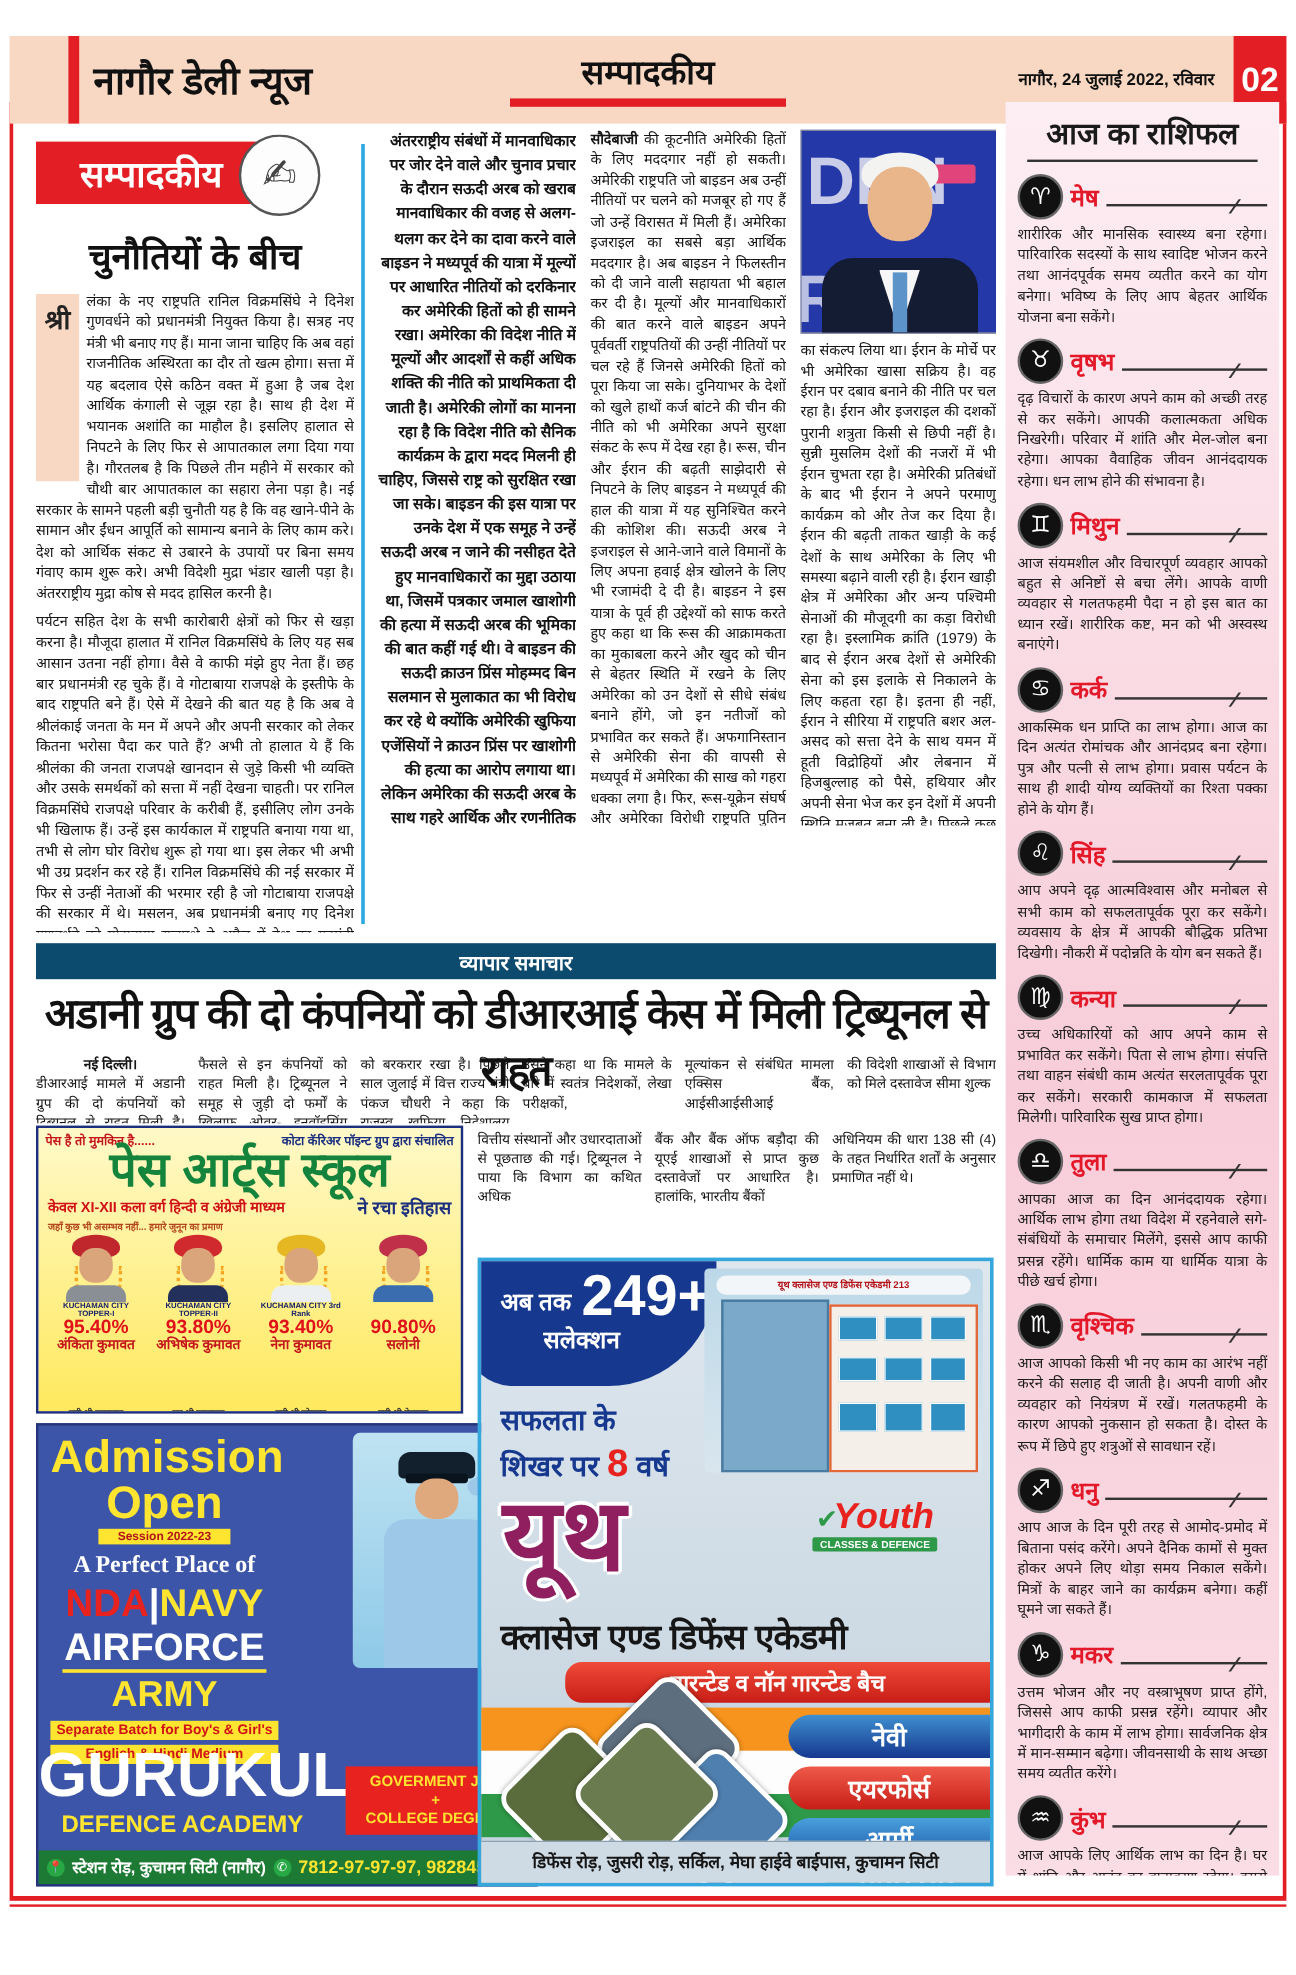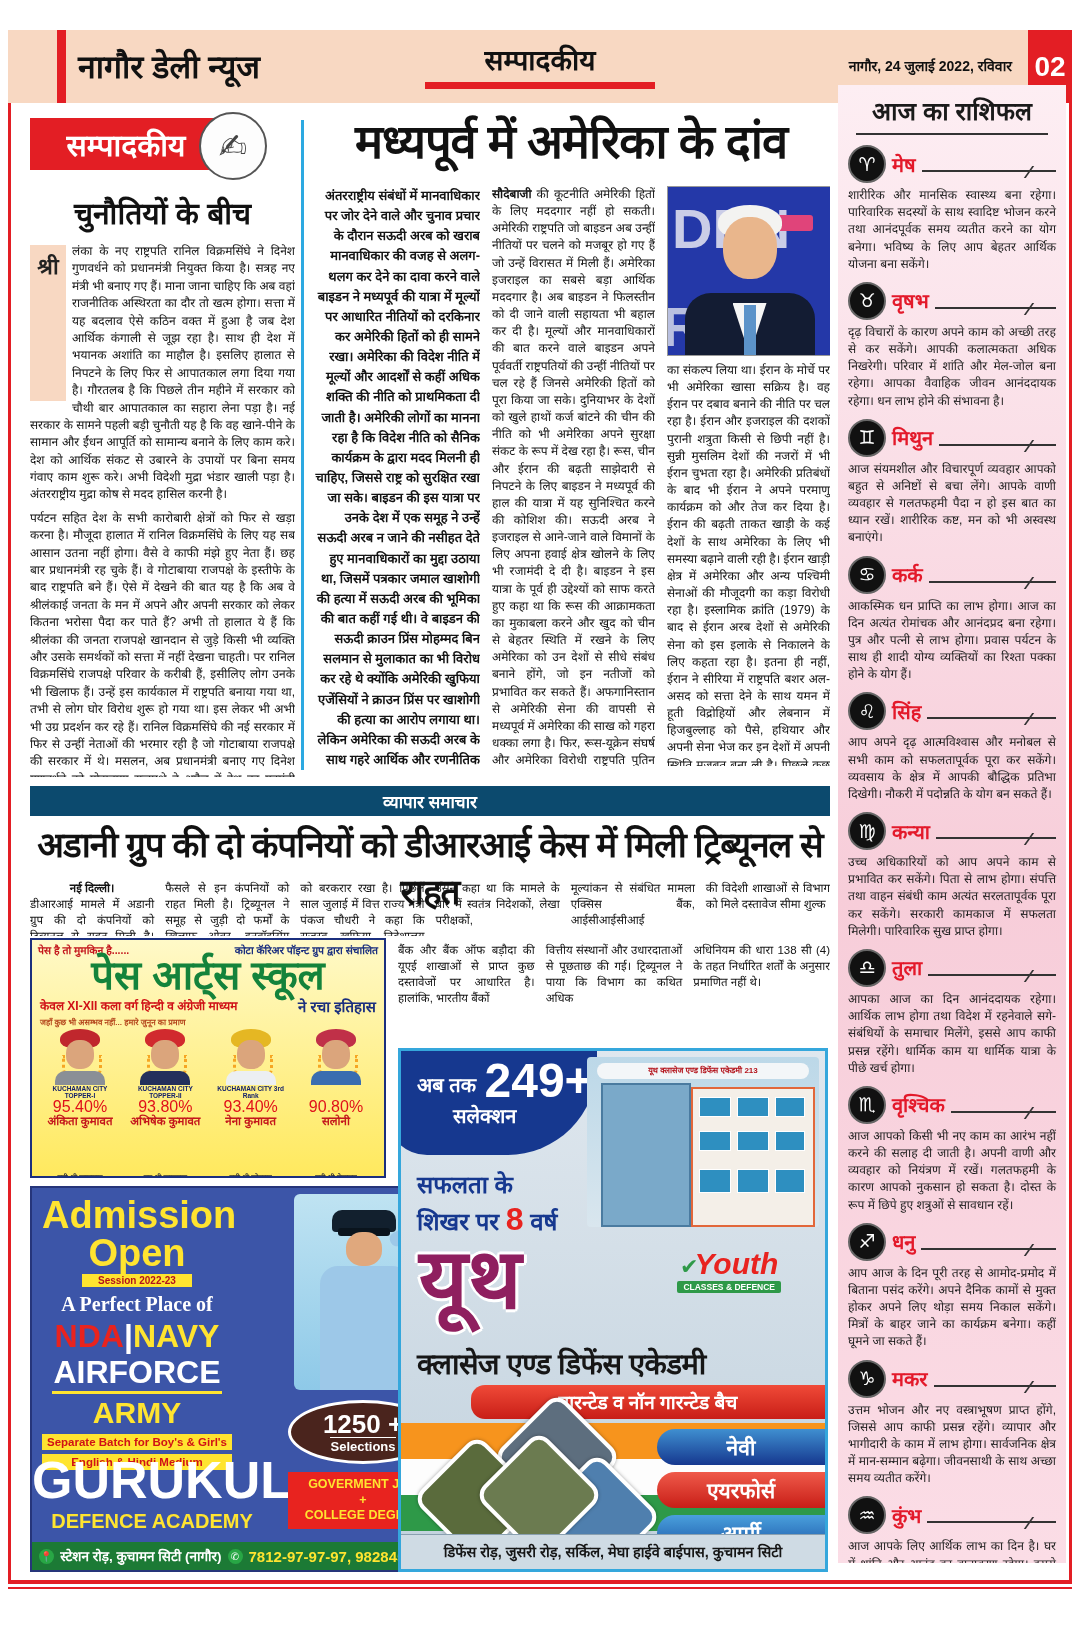--- a/index.html
+++ b/index.html
@@ -83,21 +83,21 @@
   .pace-micro{color:#b5471d;font-size:8px;font-weight:700;padding:0 8px;}
   .stu-row{display:flex;justify-content:space-between;padding:2px 6px;}
   .stu{width:84px;text-align:center;}
   .stu-av{width:54px;height:56px;position:relative;margin:0 auto;}
   .turban{position:absolute;top:0;left:7px;width:40px;height:20px;border-radius:50% 50% 42% 42%;}
   .face{position:absolute;top:11px;left:13px;width:28px;height:29px;background:#dba57c;border-radius:45%;}
   .garland{position:absolute;top:26px;left:9px;width:34px;height:24px;border:3px dotted #f6a623;border-top:none;
            border-radius:0 0 50% 50%;}
   .torso{position:absolute;bottom:0;left:2px;width:50px;height:14px;border-radius:10px 10px 0 0;}
   .stu-badge{font-size:6.5px;font-weight:800;color:#15226b;line-height:1.1;height:14px;}
-  .stu-pct{font-size:16px;font-weight:400;color:#e0111a;line-height:1;}
+  .stu-pct{font-size:16px;font-weight:700;color:#e0111a;line-height:1;}
   .stu-name{font-size:11.5px;font-weight:800;color:#c4161c;line-height:1.15;}
   .stu-parent{font-size:7.5px;font-weight:700;color:#333;margin-top:44px;}
   .stu-village{font-size:6.5px;color:#15226b;}
   .pace-band1{background:#1b2f7e;color:#fff;text-align:center;font-size:15px;font-weight:800;padding:3px 0;}
   .pace-band2{background:#1c7a35;color:#ffe430;text-align:center;font-size:18px;font-weight:800;padding:3px 0;}
   
   .guru{position:absolute;left:30px;top:1186px;width:418px;height:386px;box-sizing:border-box;background:#3c55a8;
         overflow:hidden;border:2px solid #26357a;}
   .guru-left{position:absolute;left:10px;top:8px;width:190px;}
   .guru-adm{font-size:38px;font-weight:800;color:#ffe430;text-align:center;line-height:1.0;}
@@ -196,21 +196,20 @@
     <div class="ed-body">
       <span class="dropcap">श्री</span>
       <p>लंका के नए राष्ट्रपति रानिल विक्रमसिंघे ने दिनेश गुणवर्धने को प्रधानमंत्री नियुक्त किया है। सत्रह नए मंत्री भी बनाए गए हैं। माना जाना चाहिए कि अब वहां राजनीतिक अस्थिरता का दौर तो खत्म होगा। सत्ता में यह बदलाव ऐसे कठिन वक्त में हुआ है जब देश आर्थिक कंगाली से जूझ रहा है। साथ ही देश में भयानक अशांति का माहौल है। इसलिए हालात से निपटने के लिए फिर से आपातकाल लगा दिया गया है। गौरतलब है कि पिछले तीन महीने में सरकार को चौथी बार आपातकाल का सहारा लेना पड़ा है। नई सरकार के सामने पहली बड़ी चुनौती यह है कि वह खाने-पीने के सामान और ईंधन आपूर्ति को सामान्य बनाने के लिए काम करे। देश को आर्थिक संकट से उबारने के उपायों पर बिना समय गंवाए काम शुरू करे। अभी विदेशी मुद्रा भंडार खाली पड़ा है। अंतरराष्ट्रीय मुद्रा कोष से मदद हासिल करनी है।</p>
       <p>पर्यटन सहित देश के सभी कारोबारी क्षेत्रों को फिर से खड़ा करना है। मौजूदा हालात में रानिल विक्रमसिंघे के लिए यह सब आसान उतना नहीं होगा। वैसे वे काफी मंझे हुए नेता हैं। छह बार प्रधानमंत्री रह चुके हैं। वे गोटाबाया राजपक्षे के इस्तीफे के बाद राष्ट्रपति बने हैं। ऐसे में देखने की बात यह है कि अब वे श्रीलंकाई जनता के मन में अपने और अपनी सरकार को लेकर कितना भरोसा पैदा कर पाते हैं? अभी तो हालात ये हैं कि श्रीलंका की जनता राजपक्षे खानदान से जुड़े किसी भी व्यक्ति और उसके समर्थकों को सत्ता में नहीं देखना चाहती। पर रानिल विक्रमसिंघे राजपक्षे परिवार के करीबी हैं, इसीलिए लोग उनके भी खिलाफ हैं। उन्हें इस कार्यकाल में राष्ट्रपति बनाया गया था, तभी से लोग घोर विरोध शुरू हो गया था। इस लेकर भी अभी भी उग्र प्रदर्शन कर रहे हैं। रानिल विक्रमसिंघे की नई सरकार में फिर से उन्हीं नेताओं की भरमार रही है जो गोटाबाया राजपक्षे की सरकार में थे। मसलन, अब प्रधानमंत्री बनाए गए दिनेश गुणवर्धने को गोटाबाया राजपक्षे ने अप्रैल में देश का गृहमंत्री बनाया था।</p>
 
     </div>
   </div>
   <div class="vdiv"></div>
 
   <div class="main">
-    <div class="main-title">मध्यपूर्व में अमेरिका के दांव</div>
     <div class="main-row">
       <div class="m-intro">अंतरराष्ट्रीय संबंधों में मानवाधिकार पर जोर देने वाले और चुनाव प्रचार के दौरान सऊदी अरब को खराब मानवाधिकार की वजह से अलग-थलग कर देने का दावा करने वाले बाइडन ने मध्यपूर्व की यात्रा में मूल्यों पर आधारित नीतियों को दरकिनार कर अमेरिकी हितों को ही सामने रखा। अमेरिका की विदेश नीति में मूल्यों और आदर्शों से कहीं अधिक शक्ति की नीति को प्राथमिकता दी जाती है। अमेरिकी लोगों का मानना रहा है कि विदेश नीति को सैनिक कार्यक्रम के द्वारा मदद मिलनी ही चाहिए, जिससे राष्ट्र को सुरक्षित रखा जा सके। बाइडन की इस यात्रा पर उनके देश में एक समूह ने उन्हें सऊदी अरब न जाने की नसीहत देते हुए मानवाधिकारों का मुद्दा उठाया था, जिसमें पत्रकार जमाल खाशोगी की हत्या में सऊदी अरब की भूमिका की बात कहीं गई थी। वे बाइडन की सऊदी क्राउन प्रिंस मोहम्मद बिन सलमान से मुलाकात का भी विरोध कर रहे थे क्योंकि अमेरिकी खुफिया एजेंसियों ने क्राउन प्रिंस पर खाशोगी की हत्या का आरोप लगाया था। लेकिन अमेरिका की सऊदी अरब के साथ गहरे आर्थिक और रणनीतिक हित जुड़े हैं।</div>
       <div class="m-col">
         <span class="leadword">सौदेबाजी</span><span> की कूटनीति अमेरिकी हितों के लिए मददगार नहीं हो सकती। अमेरिकी राष्ट्रपति जो बाइडन अब उन्हीं नीतियों पर चलने को मजबूर हो गए हैं जो उन्हें विरासत में मिली हैं। अमेरिका इजराइल का सबसे बड़ा आर्थिक मददगार है। अब बाइडन ने फिलस्तीन को दी जाने वाली सहायता भी बहाल कर दी है। मूल्यों और मानवाधिकारों की बात करने वाले बाइडन अपने पूर्ववर्ती राष्ट्रपतियों की उन्हीं नीतियों पर चल रहे हैं जिनसे अमेरिकी हितों को पूरा किया जा सके। दुनियाभर के देशों को खुले हाथों कर्ज बांटने की चीन की नीति को भी अमेरिका अपने सुरक्षा संकट के रूप में देख रहा है। रूस, चीन और ईरान की बढ़ती साझेदारी से निपटने के लिए बाइडन ने मध्यपूर्व की हाल की यात्रा में यह सुनिश्चित करने की कोशिश की। सऊदी अरब ने इजराइल से आने-जाने वाले विमानों के लिए अपना हवाई क्षेत्र खोलने के लिए भी रजामंदी दे दी है। बाइडन ने इस यात्रा के पूर्व ही उद्देश्यों को साफ करते हुए कहा था कि रूस की आक्रामकता का मुकाबला करने और खुद को चीन से बेहतर स्थिति में रखने के लिए अमेरिका को उन देशों से सीधे संबंध बनाने होंगे, जो इन नतीजों को प्रभावित कर सकते हैं। अफगानिस्तान से अमेरिकी सेना की वापसी से मध्यपूर्व में अमेरिका की साख को गहरा धक्का लगा है। फिर, रूस-यूक्रेन संघर्ष और अमेरिका विरोधी राष्ट्रपति पुतिन के तेवर। उधर, ईरान से बढ़ती तल्खी। इन चुनौतियों से निपटने के लिए सऊदी अरब को साधने का बहुआयामी संकल्प</span>
       </div>
       <div class="m-col">
         <div class="photo">
           <div class="ph-let1">DEN</div>
           <div class="ph-red"></div>
           <div class="ph-let2">RRIS</div>
@@ -326,22 +325,22 @@
       <span class="biz-date">नई दिल्ली।</span>
       <span>डीआरआई मामले में अडानी ग्रुप की दो कंपनियों को ट्रिब्यूनल से राहत मिली है। सीमा शुल्क, उत्पाद शुल्क और सेवा कर अपीलीय ट्रिब्यूनल के</span>
     </div>
     <div class="biz-col">फैसले से इन कंपनियों को राहत मिली है। ट्रिब्यूनल ने समूह से जुड़ी दो फर्मों के खिलाफ ओवर- इनवॉइसिंग आरोपों को रद करने वाले न्यायिक प्राधिकरण के आदेश</div>
     <div class="biz-col">को बरकरार रखा है। पिछले साल जुलाई में वित्त राज्य मंत्री पंकज चौधरी ने कहा कि राजस्व खुफिया निदेशालय अडानी समूह की कुछ संस्थाओं की जांच कर रहा है।</div>
     <div class="biz-col">उसने कहा था कि मामले के बारे में स्वतंत्र निदेशकों, लेखा परीक्षकों,</div>
     <div class="biz-col">मूल्यांकन से संबंधित मामला एक्सिस बैंक, आईसीआईसीआई</div>
     <div class="biz-col">की विदेशी शाखाओं से विभाग को मिले दस्तावेज सीमा शुल्क</div>
   </div>
   <div class="biz-cols2">
+    <div class="biz-col2">वित्तीय संस्थानों और उधारदाताओं से पूछताछ की गई। ट्रिब्यूनल ने पाया कि विभाग का कथित अधिक</div>
     <div class="biz-col2">बैंक और बैंक ऑफ बड़ौदा की यूएई शाखाओं से प्राप्त कुछ दस्तावेजों पर आधारित है। हालांकि, भारतीय बैंकों</div>
-    <div class="biz-col2">वित्तीय संस्थानों और उधारदाताओं से पूछताछ की गई। ट्रिब्यूनल ने पाया कि विभाग का कथित अधिक</div>
     <div class="biz-col2">अधिनियम की धारा 138 सी (4) के तहत निर्धारित शर्तों के अनुसार प्रमाणित नहीं थे।</div>
   </div>
 
   <div class="pace">
     <div class="pace-tags">
       <span class="pace-tag-l">पेस है तो मुमकिन है......</span>
       <span class="pace-tag-r">कोटा कॅरिअर पॉइन्ट ग्रुप द्वारा संचालित</span>
     </div>
     <div class="pace-title">पेस आर्ट्स स्कूल</div>
     <div class="pace-sub">
@@ -422,24 +421,20 @@
     </div>
     <div class="cadet">
       <div class="cad-arm"></div>
       <div class="cad-cap"></div>
       <div class="cad-visor"></div>
       <div class="cad-face"></div>
       <div class="cad-body"></div>
     </div>
     <div class="guru-name">GURUKUL</div>
     <div class="guru-sub">DEFENCE ACADEMY</div>
-    <div class="guru-oval">
-      <div class="n">1250 +</div>
-      <div class="l">Selections</div>
-    </div>
     <div class="guru-job">
       <span>GOVERMENT JOB</span><br>
       <span>+</span><br>
       <span>COLLEGE DEGREE</span>
     </div>
     <div class="guru-foot">
       <span class="mini-ic">📍</span>
       <span>स्टेशन रोड़, कुचामन सिटी (नागौर)</span>
       <span class="mini-ic">✆</span>
       <span class="ph">7812-97-97-97, 9828451509</span>

